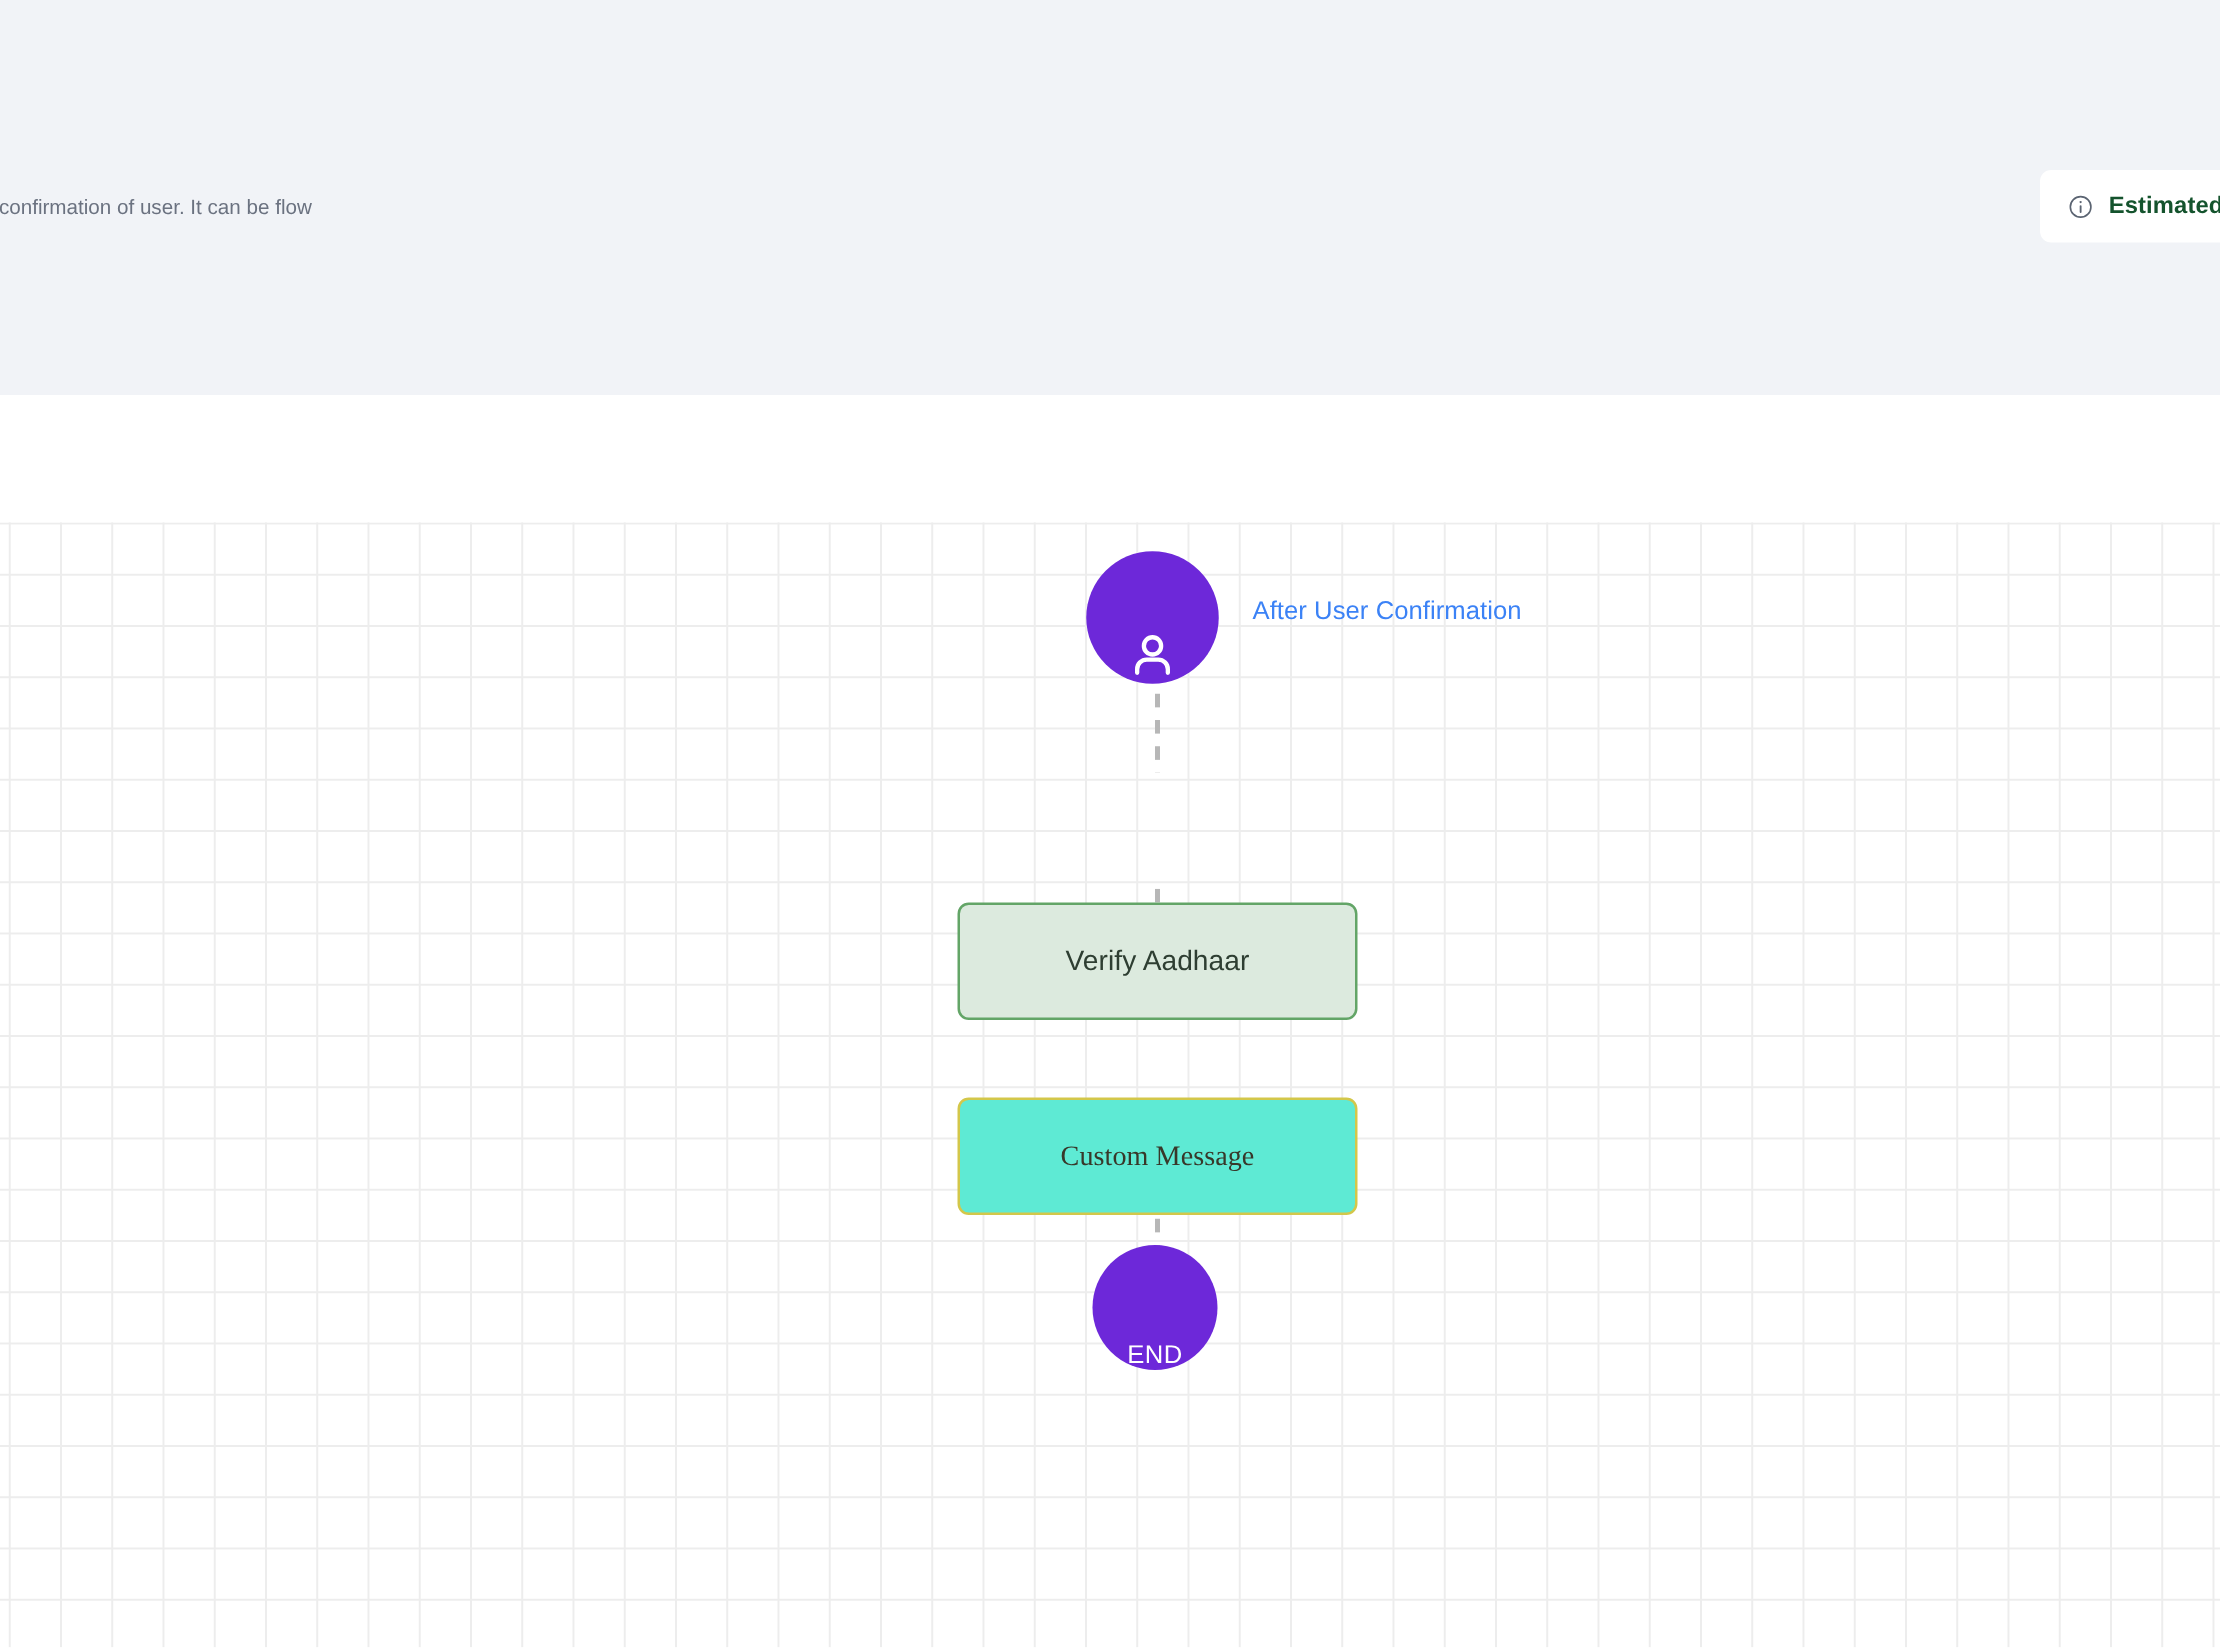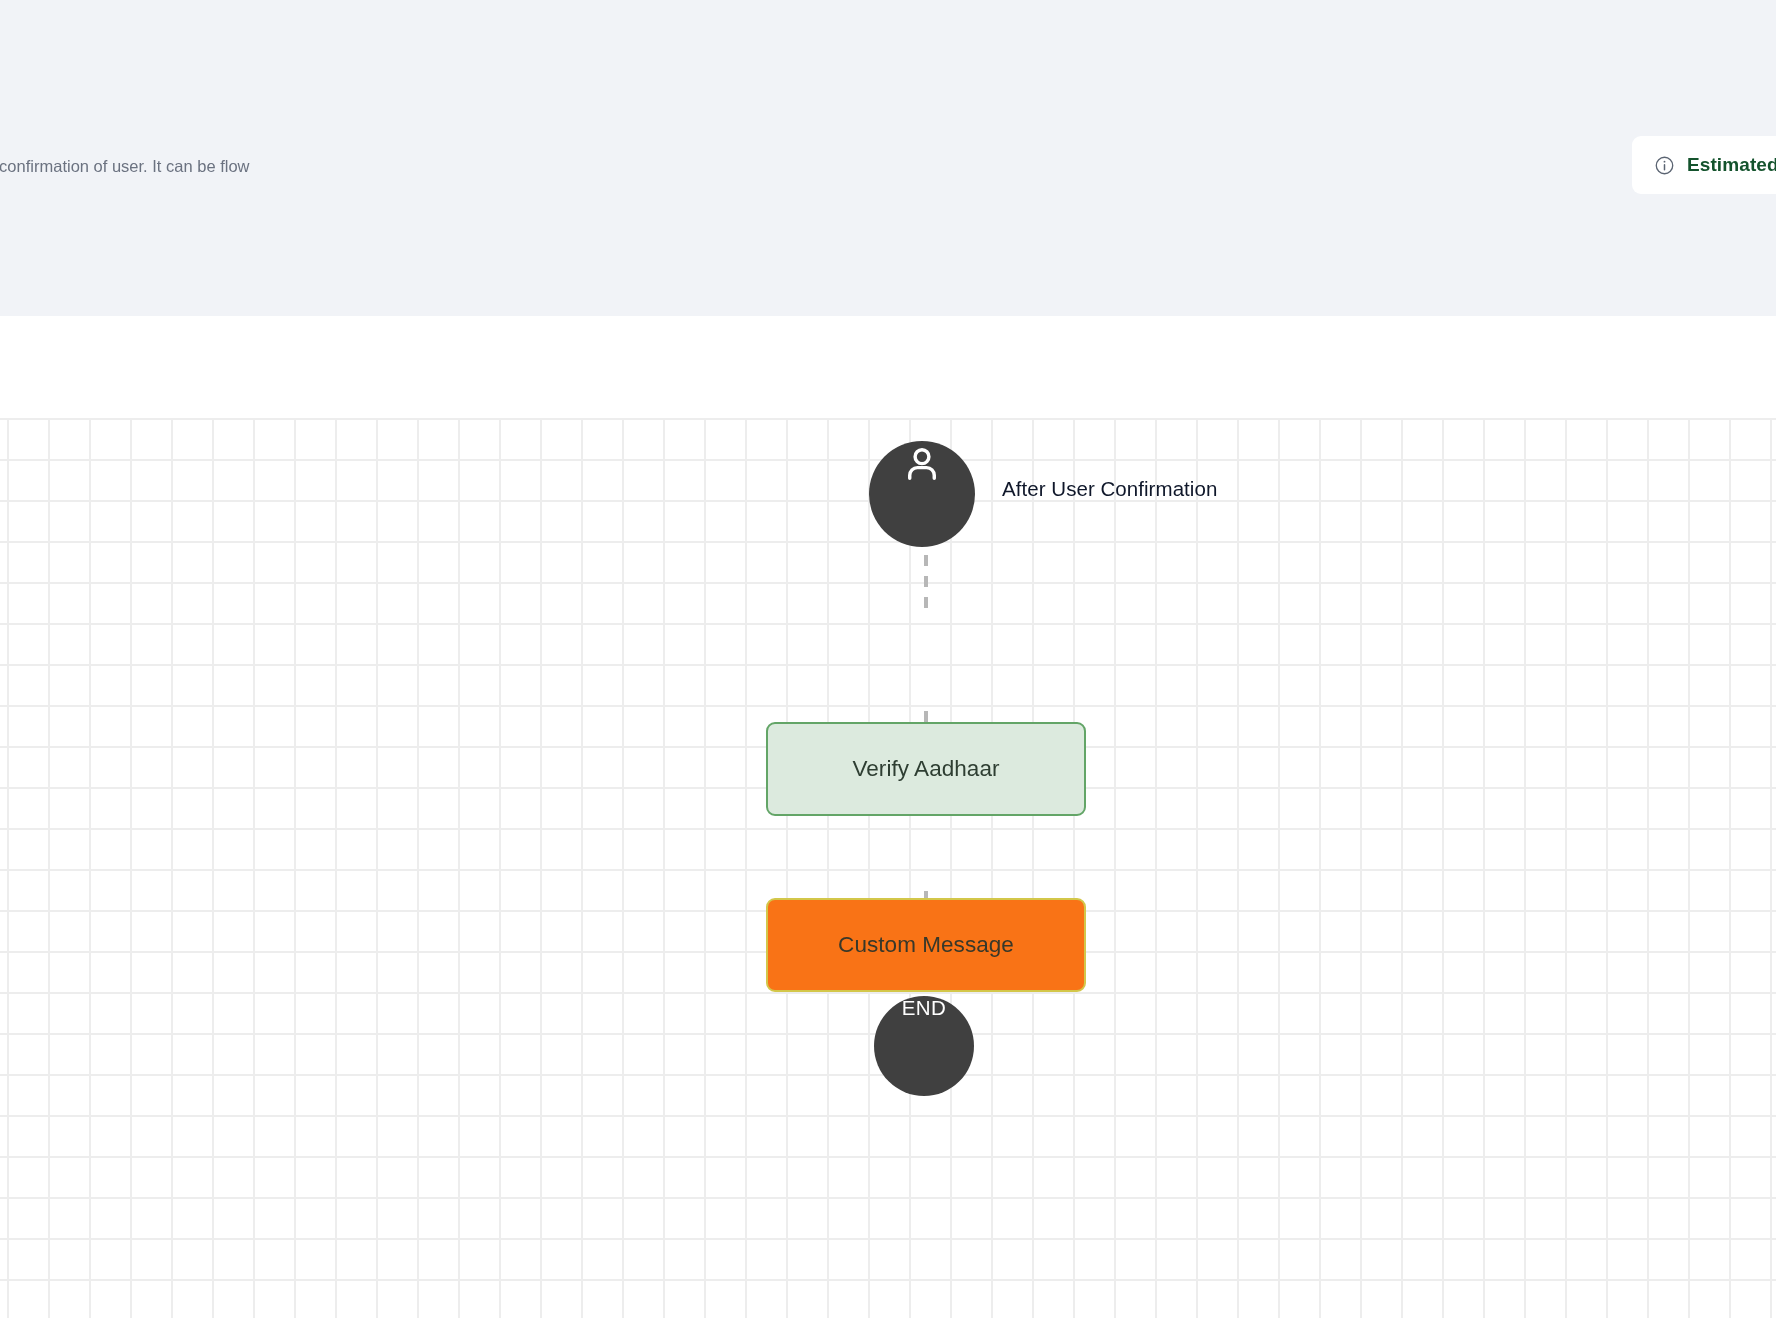--- a/index.html
+++ b/index.html
@@ -129,23 +129,23 @@
     background-repeat: repeat-y;
   }
 
   .conn-1 { top: 218px; height: 84px; }
   .conn-2 { top: 395px; height: 88px; }
   .conn-3 { top: 575px; height: 112px; }
 
   .circle-node {
     position: absolute;
     border-radius: 50%;
-    background: #404040;
+    background: #6d28d9;
     display: flex;
-    align-items: flex-start;
+    align-items: flex-end;
     justify-content: center;
   }
 
   .node-start {
     left: 869px;
     top: 125px;
     width: 106px;
     height: 106px;
   }
 
@@ -153,21 +153,21 @@
     width: 46px;
     height: 46px;
     display: block;
   }
 
   .node-start-label {
     position: absolute;
     left: 1002px;
     top: 161px;
     font-size: 20.5px;
-    color: #0f172a;
+    color: #3b82f6;
     white-space: nowrap;
     letter-spacing: 0.05px;
   }
 
   .node-end {
     left: 874px;
     top: 680px;
     width: 100px;
     height: 100px;
   }
@@ -195,24 +195,25 @@
 
   .node-verify {
     top: 382px;
     background: #dceade;
     border-color: #63a567;
     color: #2e3e32;
     margin-top: 24px;
   }
 
   .node-message {
-    top: 582px;
-    background: #f97316;
+    top: 562px;
+    background: #5eead4;
     border-color: #d3c74a;
     color: #38382a;
+    font-family: Liberation Serif, serif;
   }
 </style>
 </head>
 <body>
 
 <div id="app">
 
   <div class="header">
 
     <div class="header-text">

